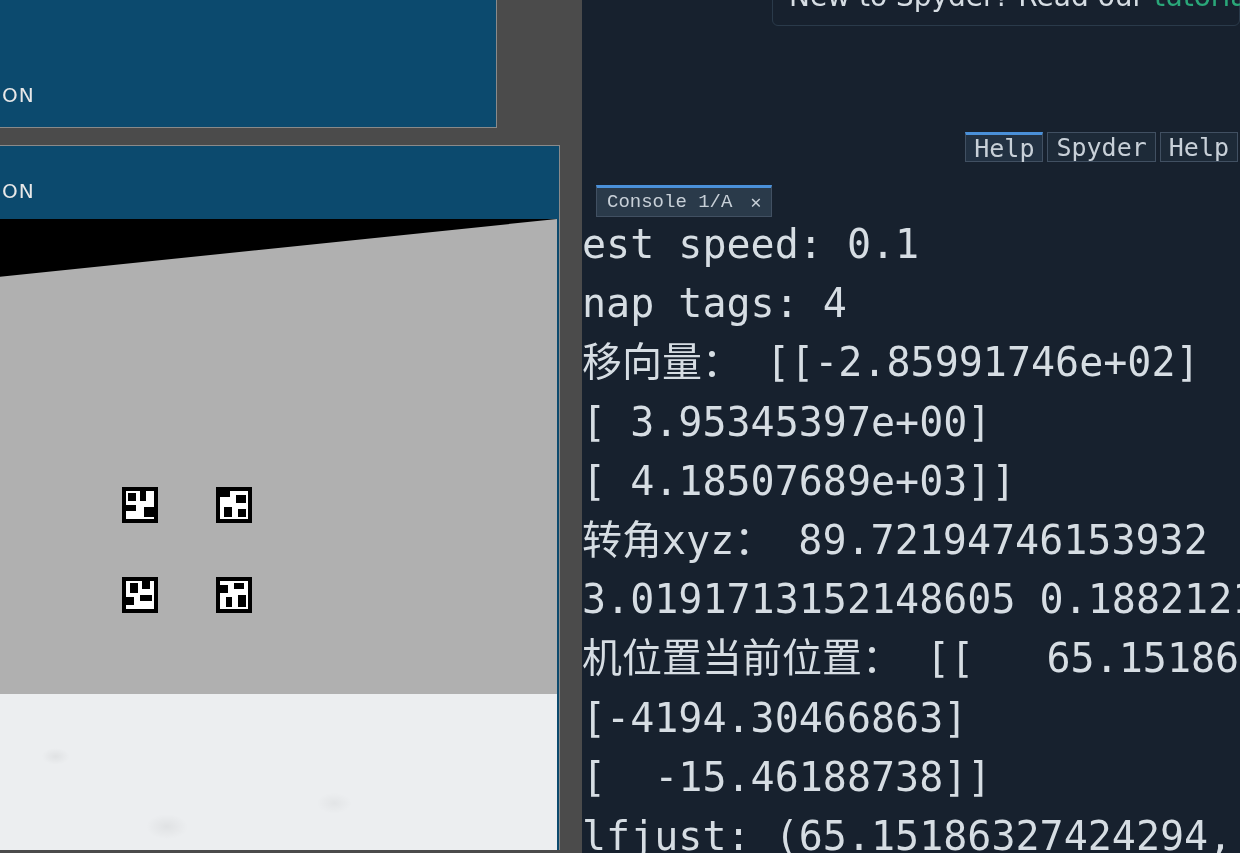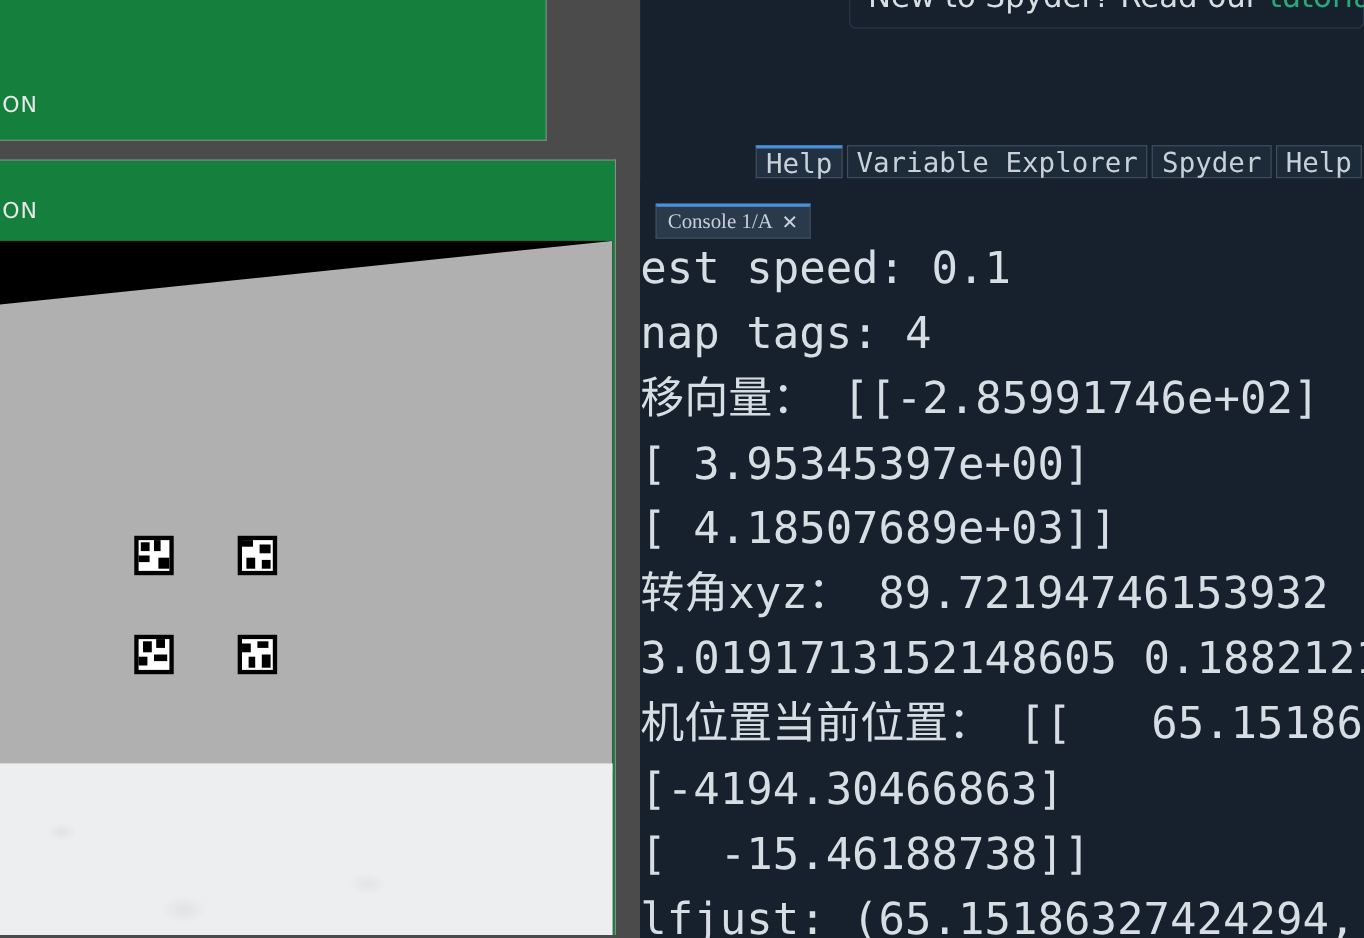--- a/index.html
+++ b/index.html
@@ -20,21 +20,21 @@
   .left {
     width: 582px;
     height: 853px;
     background: #4b4b4b;
     position: relative;
     flex: 0 0 582px;
   }
   .panel {
     position: absolute;
     border: 1px solid #8a8a8a;
-    background: #15803d;
+    background: #0c4a6e;
   }
   .panel-top {
     left: 0; top: 0;
     width: 497px; height: 128px;
     border-top: none;
     border-left: none;
   }
   .panel-top .on-label {
     position: absolute;
     left: 2px; top: 83px;
@@ -154,26 +154,26 @@
   .console-tabbar {
     position: absolute;
     left: 14px; top: 20px;
     display: flex;
   }
   .console-tab {
     background: #2a3a4a;
     border: 1px solid #415062;
     border-top: 3px solid #4a90d9;
     color: #c8d0d8;
-    font-family: Liberation Serif, serif;
+    font-family: Liberation Mono, monospace;
     font-size: 19px;
     padding: 3px 8px 3px 10px;
     display: flex;
     align-items: center;
-    gap: 6px;
+    gap: 16px;
     cursor: pointer;
   }
   .console-tab .x {
     font-size: 18px;
     color: #c8d0d8;
     cursor: pointer;
     padding: 0 2px;
   }
   .console-output {
     position: absolute;
@@ -229,21 +229,20 @@
   </div>
 
   <div class="right">
     <div class="banner">
       <span>New to Spyder? Read our </span>
       <span class="link">tutoria</span>
     </div>
 
     <div class="panetabs">
       <div class="panetab active">Help</div>
-      <div class="panetab">Variable Explorer</div>
       <div class="panetab">Spyder</div>
       <div class="panetab">Help</div>
     </div>
 
     <div class="console-area">
       <div class="console-tabbar">
         <div class="console-tab">
           <span>Console 1/A</span>
           <span class="x">✕</span>
         </div>

